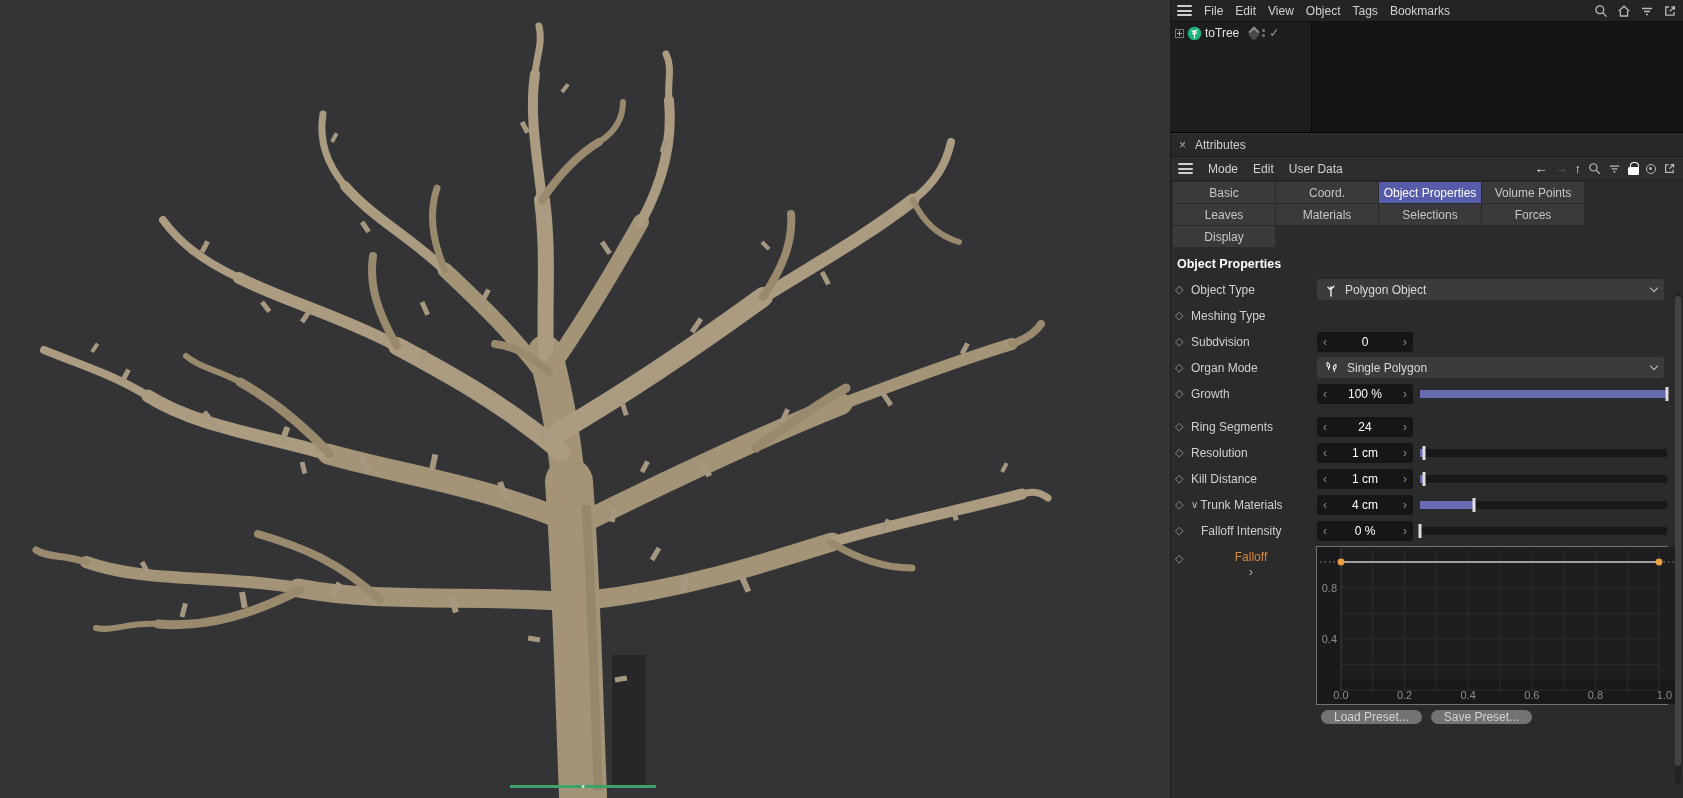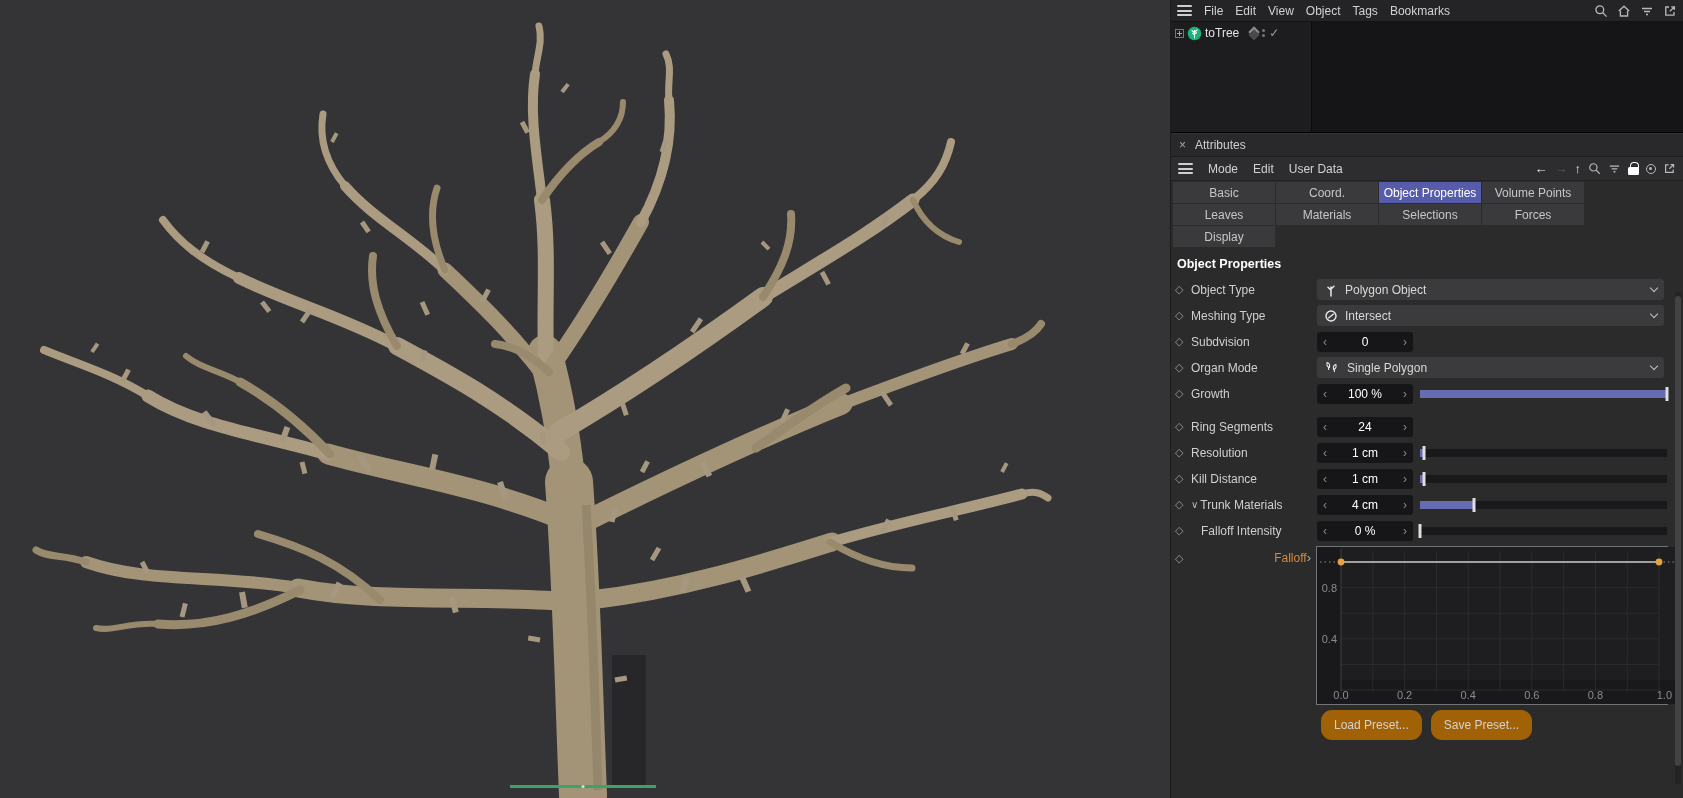--- a/index.html
+++ b/index.html
@@ -74,21 +74,21 @@
 
   
   .attr-content { position:relative; padding:0 0 0 4px; }
   .section-title { font-weight:bold; color:#ffffff; font-size:12.5px; padding:8px 0 6px 2px; }
   .prop-row { display:flex; align-items:center; height:25px; margin-bottom:1px; }
   .prop-row.gap-top { margin-top:8px; }
   .diamond { width:16px; color:#9a9a9a; font-size:11px; text-align:left; flex:0 0 auto; }
   .prop-label { width:126px; color:#cfcfcf; flex:0 0 auto; display:flex; align-items:center; }
   .prop-label.indent1 { padding-left:10px; }
   .prop-label .expander { color:#bdbdbd; font-size:10px; margin-right:2px; }
-  .prop-label.orange { color:#d8893c; justify-content:flex-end; padding-right:6px; }
+  .prop-label.orange { color:#d8893c; justify-content:flex-end; padding-right:6px;flex-direction:column; }
   .submenu-arrow { color:#b0b0b0; font-size:13px; }
 
   .dropdown { width:347px; height:21px; background:#3b3b3d; border-radius:3px; display:flex;
               align-items:center; gap:7px; padding:0 7px; color:#d8d8d8; }
   .dropdown .chev-down { margin-left:auto; }
   .dd-icon { display:flex; align-items:center; }
 
   .spinner { width:96px; height:20px; background:#161618; border-radius:3px; display:flex;
              align-items:center; justify-content:space-between; padding:0 6px; flex:0 0 auto; }
   .spin-arrow { color:#8a8a8a; font-size:12px; }
@@ -97,21 +97,21 @@
   .slider { position:relative; width:247px; height:8px; background:#19191b; margin-left:7px; flex:0 0 auto; }
   .slider-fill { position:absolute; left:0; top:0; bottom:0; background:#666bb2; }
   .slider-handle { position:absolute; top:-3px; width:3px; height:14px; background:#dedede; transform:translateX(-50%); }
 
   
   .falloff-row { display:flex; align-items:flex-start; margin-top:3px; }
   .curve-box { width:352px; height:159px; border:1px solid #737375; background:#1e1e20; margin-left:-1px; }
   .curve-box svg { display:block; }
 
   .preset-row { display:flex; gap:9px; margin:5px 0 0 146px; }
-  .preset-btn { height:30px; background:#a16207; border:none; border-radius:11px; color:#d2d2d2;
+  .preset-btn { height:14px; background:#737373; border:none; border-radius:11px; color:#d2d2d2;
                 font-size:12px; font-family:"Liberation Sans", sans-serif; padding:0 13px; }
 
   .attr-scrollbar { position:absolute; right:2px; top:292px; width:6px; height:492px; background:#232325; border-radius:3px; }
   .attr-scrollbar .thumb { position:absolute; left:0; right:0; top:4px; height:470px; background:#434345; border-radius:3px; }
 </style>
 </head>
 <body>
 
 <div class="app">
 
@@ -326,30 +326,20 @@
               </svg>
             </span>
           <span>Polygon Object</span>
           <span class="chev-down"></span>
         </span>
       </div>
 
       <div class="prop-row">
         <span class="diamond">◇</span>
         <span class="prop-label">Meshing Type</span>
-        <span class="dropdown">
-          <span class="dd-icon">
-              <svg width="14" height="14" viewBox="0 0 14 14">
-                <circle cx="7" cy="7" r="5" fill="none" stroke="#e8e8e8" stroke-width="1.4"></circle>
-                <line x1="4.2" y1="9.2" x2="9.8" y2="4.8" stroke="#e8e8e8" stroke-width="1.4"></line>
-              </svg>
-            </span>
-          <span>Intersect</span>
-          <span class="chev-down"></span>
-        </span>
       </div>
 
       <div class="prop-row">
         <span class="diamond">◇</span>
         <span class="prop-label">Subdvision</span>
         <span class="spinner">
           <span class="spin-arrow">‹</span>
           <span class="spin-value">0</span>
           <span class="spin-arrow">›</span>
         </span>

